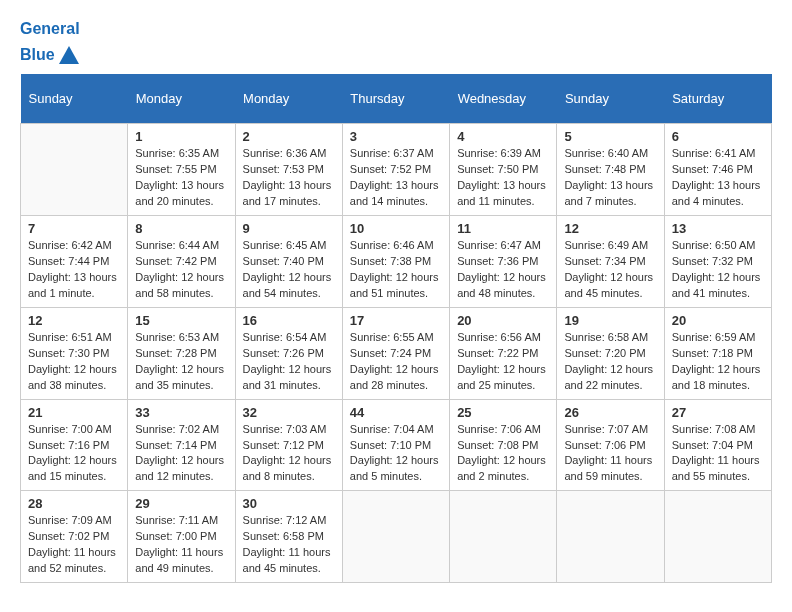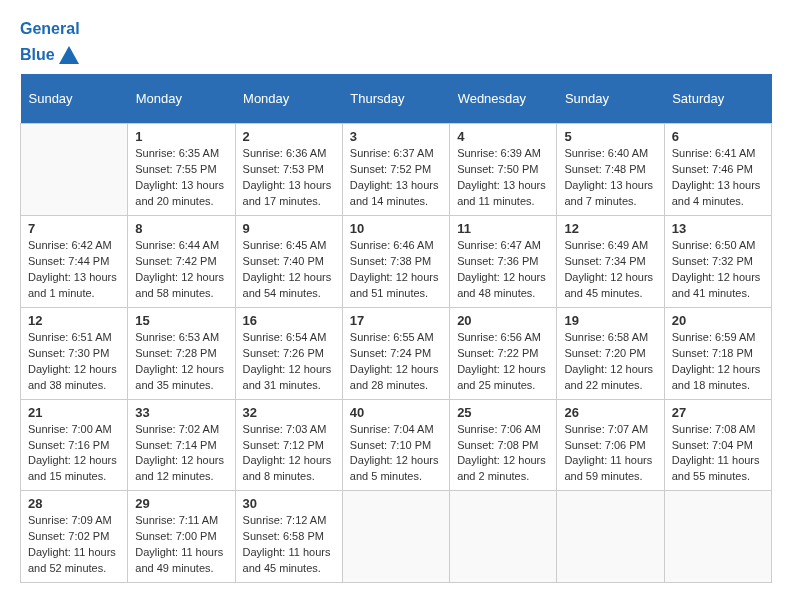--- a/index.html
+++ b/index.html
@@ -288,21 +288,21 @@
       </td>
         <td>
         <span class="day-number">32</span>
         <div class="day-info">
           Sunrise: 7:03 AM<br>
           Sunset: 7:12 PM<br>
           Daylight: 12 hours and 8 minutes.
         </div>
       </td>
         <td>
-        <span class="day-number">40</span>
+        <span class="day-number">44</span>
         <div class="day-info">
           Sunrise: 7:04 AM<br>
           Sunset: 7:10 PM<br>
           Daylight: 12 hours and 5 minutes.
         </div>
       </td>
         <td>
         <span class="day-number">25</span>
         <div class="day-info">
           Sunrise: 7:06 AM<br>

